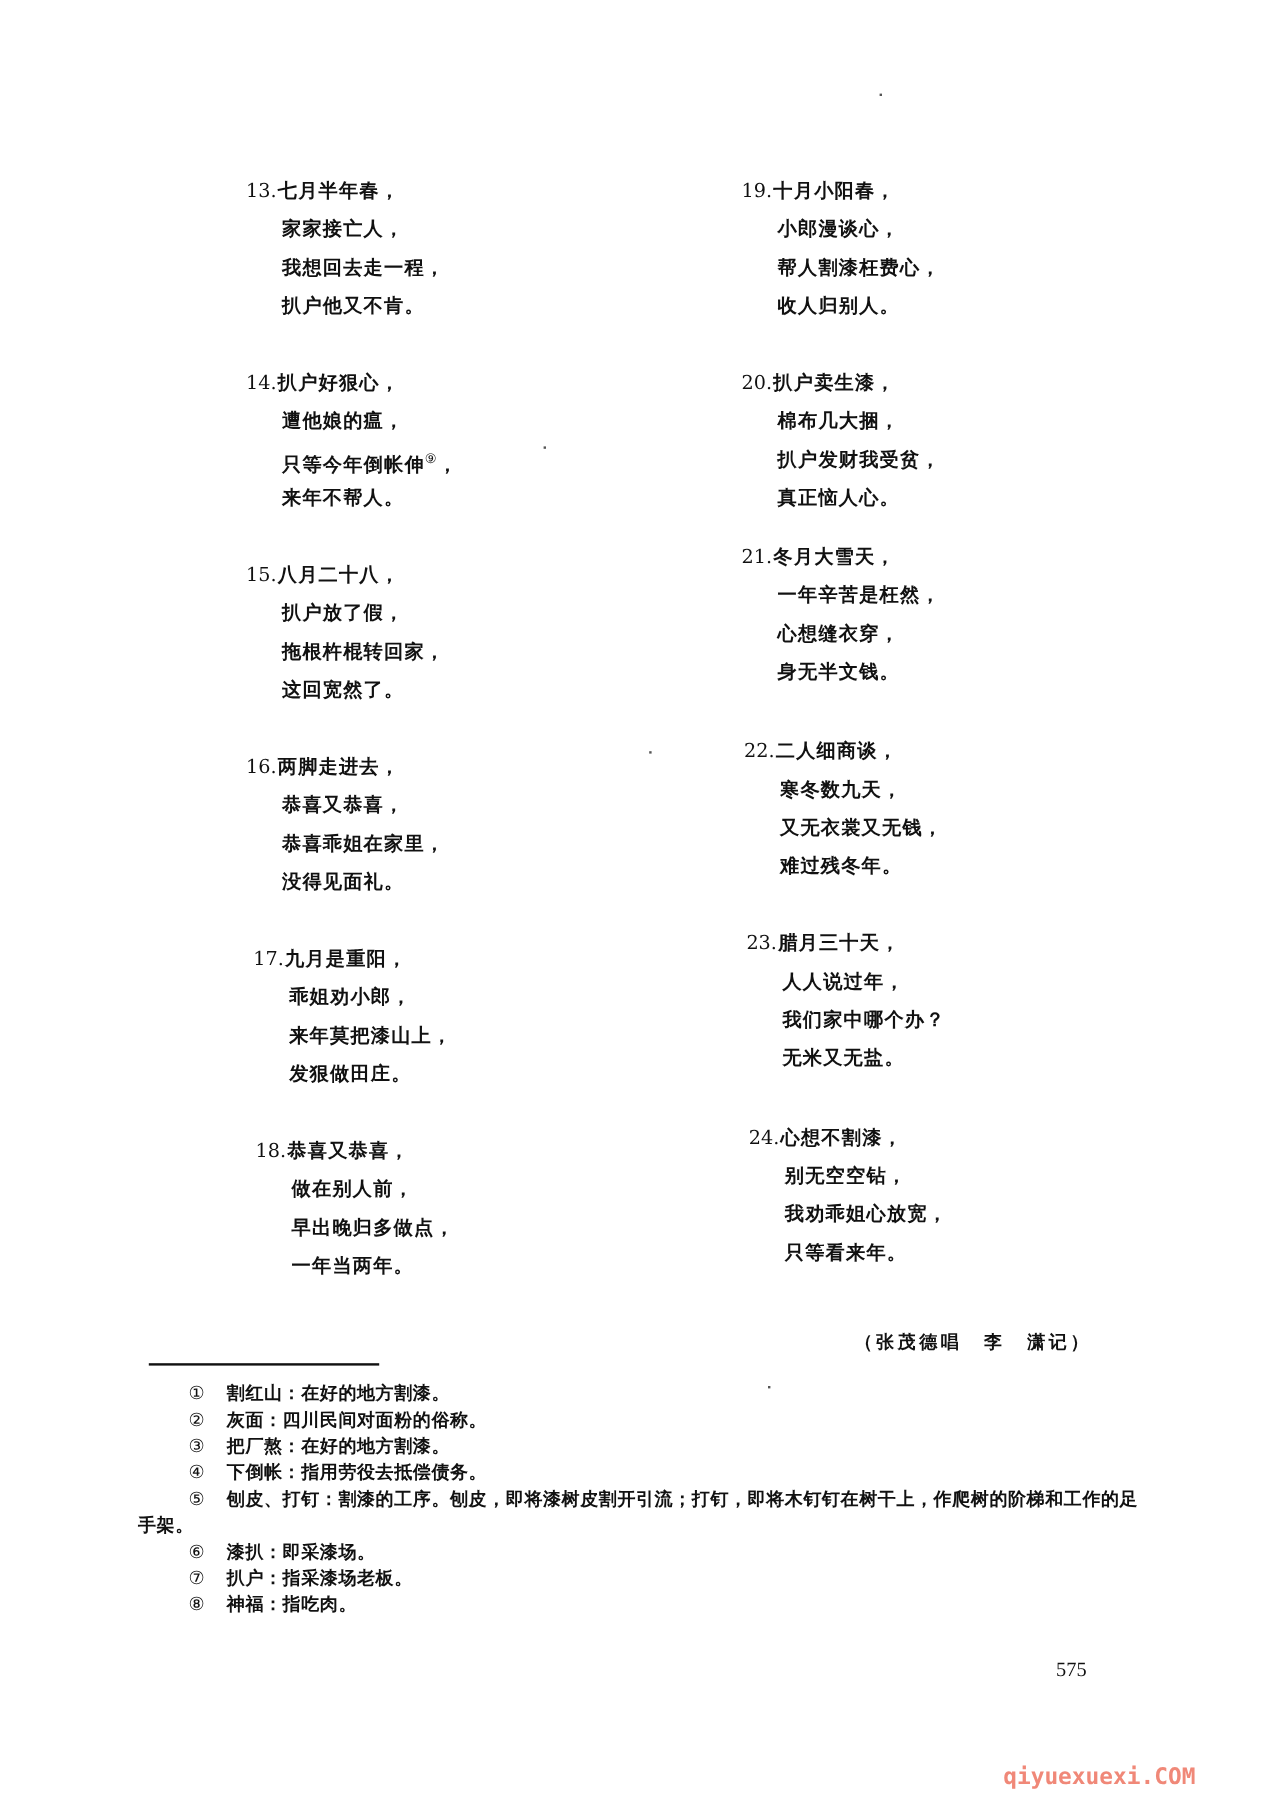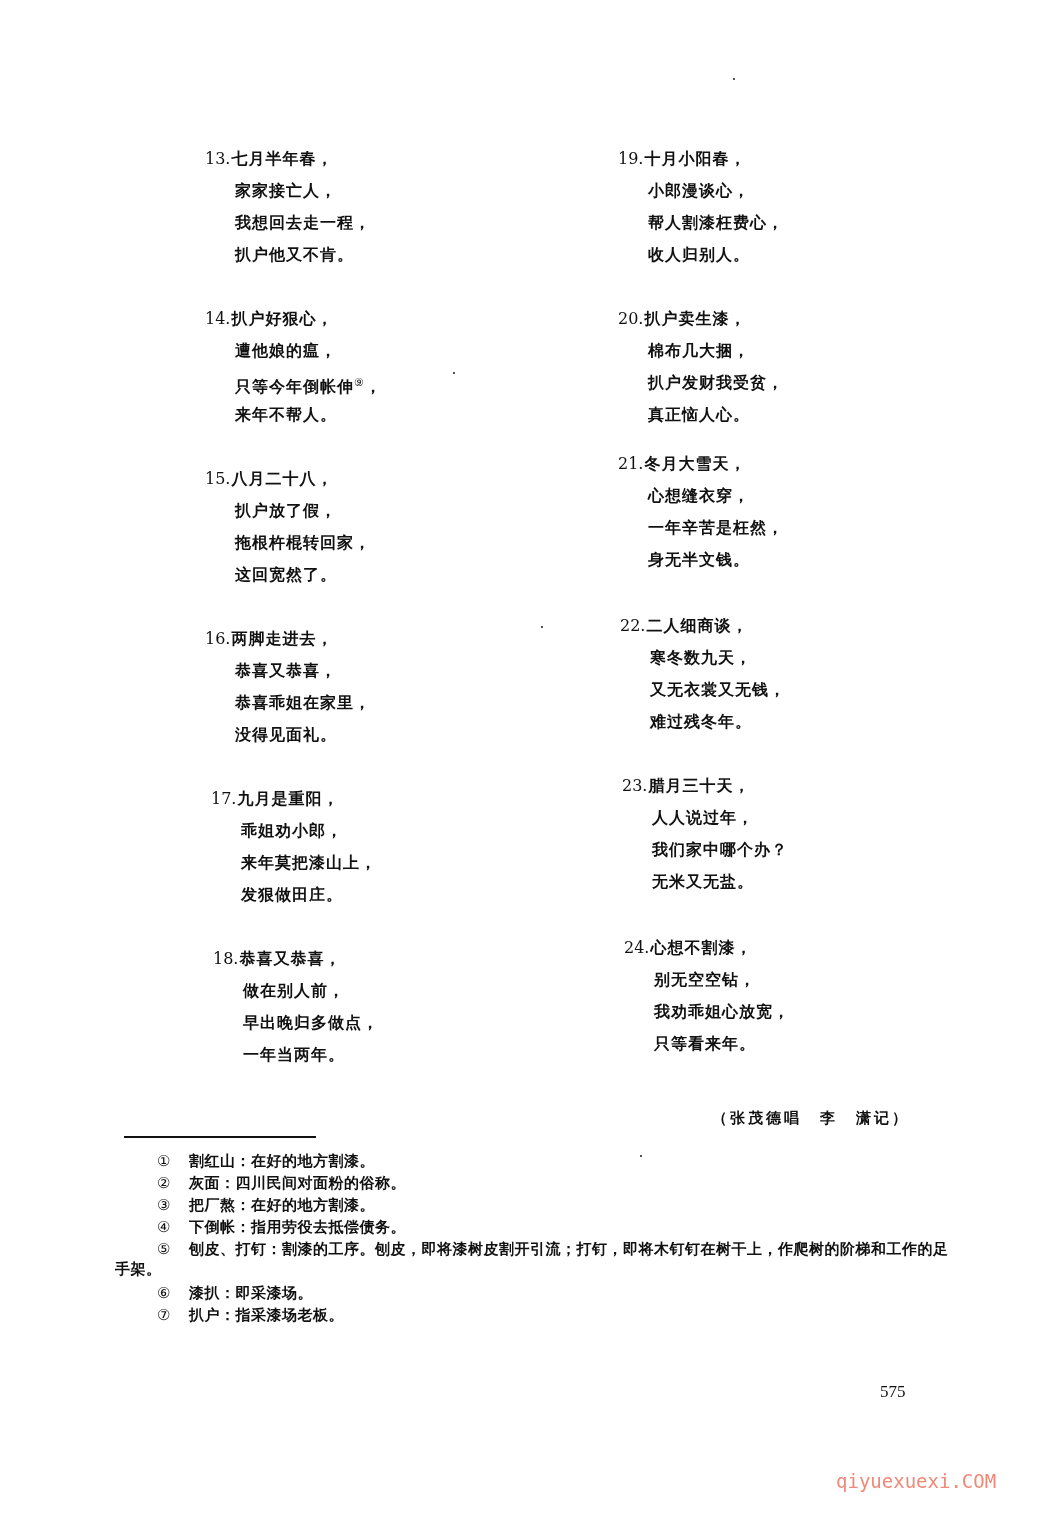--- a/index.html
+++ b/index.html
@@ -26,27 +26,27 @@
     .rule {
       position: absolute; left: 124px; top: 1136px; width: 192px; height: 0;
       border-top: 2px solid #111;
     }
     .notes { position: absolute; left: 115px; top: 1150px; width: 830px; }
     .note {
       font-size: 15px; line-height: 22px; height: 22px; white-space: nowrap; font-weight: bold;
       letter-spacing: 0.5px;
     }
     .note .mark { display: inline-block; width: 32px; margin-left: 42px; font-weight: normal; }
-    .note.cont { padding-left: 0; font-family: Liberation Mono, monospace; }
+    .note.cont { padding-left: 0; }
     .pagenum {
       position: absolute; left: 880px; top: 1382px; font-size: 17px; font-family: "Liberation Serif", serif;
     }
     .watermark {
       position: absolute; left: 836px; top: 1470px;
-      font-family: "DejaVu Sans Mono", monospace; font-size: 19px; color: #f08878; font-weight: normal;
+      font-family: "DejaVu Sans Mono", monospace; font-size: 19px; color: #f08878; font-weight: bold;
       letter-spacing: 0px;
     }
     .dot { position: absolute; width: 2px; height: 2px; background: #555; }
   </style>
 </head>
 <body>
 
 <div class="dot" style="left:733px;top:78px;"></div>
 <div class="dot" style="left:453px;top:372px;"></div>
 <div class="dot" style="left:541px;top:626px;"></div>
@@ -105,22 +105,22 @@
     <div class="line indent">收人归别人。</div>
   </div>
   <div class="stanza" style="height:145px">
     <div class="line"><span class="num">20.</span><span>扒户卖生漆，</span></div>
     <div class="line indent">棉布几大捆，</div>
     <div class="line indent">扒户发财我受贫，</div>
     <div class="line indent">真正恼人心。</div>
   </div>
   <div class="stanza" style="height:162px">
     <div class="line"><span class="num">21.</span><span>冬月大雪天，</span></div>
+    <div class="line indent">一年辛苦是枉然，</div>
     <div class="line indent">心想缝衣穿，</div>
-    <div class="line indent">一年辛苦是枉然，</div>
     <div class="line indent">身无半文钱。</div>
   </div>
   <div class="stanza" style="height:160px;padding-left:2px">
     <div class="line"><span class="num">22.</span><span>二人细商谈，</span></div>
     <div class="line indent">寒冬数九天，</div>
     <div class="line indent">又无衣裳又无钱，</div>
     <div class="line indent">难过残冬年。</div>
   </div>
   <div class="stanza" style="height:162px;padding-left:4px">
     <div class="line"><span class="num">23.</span><span>腊月三十天，</span></div>
@@ -142,17 +142,18 @@
 
 <div class="notes">
   <div class="note"><span class="mark">①</span><span>割红山：在好的地方割漆。</span></div>
   <div class="note"><span class="mark">②</span><span>灰面：四川民间对面粉的俗称。</span></div>
   <div class="note"><span class="mark">③</span><span>把厂熬：在好的地方割漆。</span></div>
   <div class="note"><span class="mark">④</span><span>下倒帐：指用劳役去抵偿债务。</span></div>
   <div class="note"><span class="mark">⑤</span><span>刨皮、打钉：割漆的工序。刨皮，即将漆树皮割开引流；打钉，即将木钉钉在树干上，作爬树的阶梯和工作的足</span></div>
   <div class="note cont">手架。</div>
   <div class="note"><span class="mark">⑥</span><span>漆扒：即采漆场。</span></div>
   <div class="note"><span class="mark">⑦</span><span>扒户：指采漆场老板。</span></div>
+  <div class="note"><span class="mark">⑧</span><span>神福：指吃肉。</span></div>
 </div>
 
 <div class="pagenum">575</div>
 
 <div class="watermark">qiyuexuexi.COM</div>
 
 </body></html>

